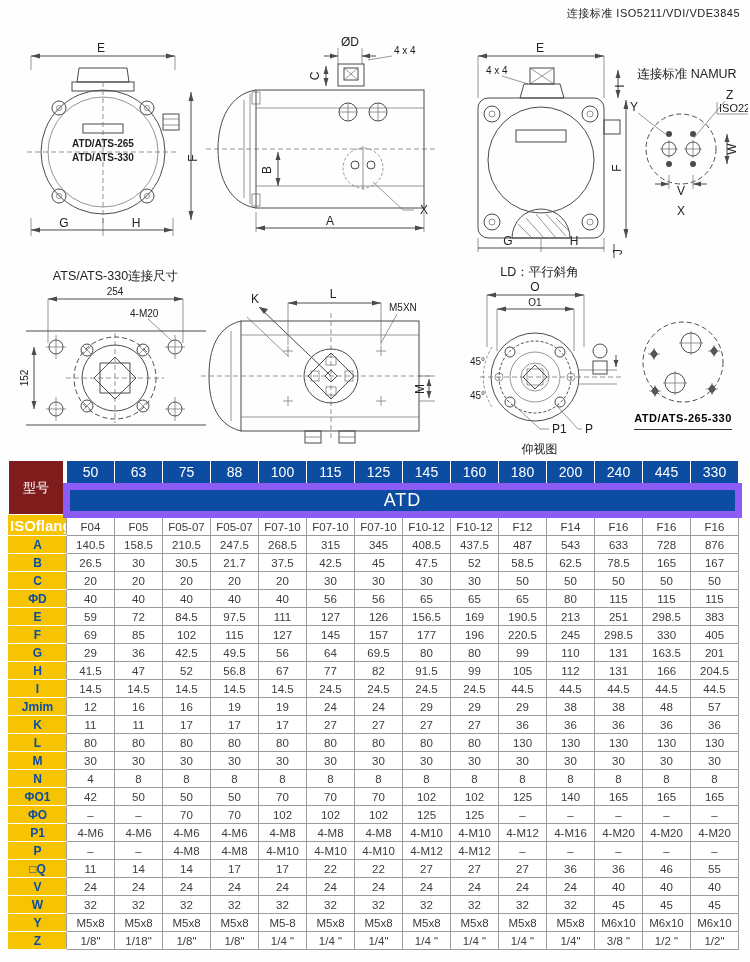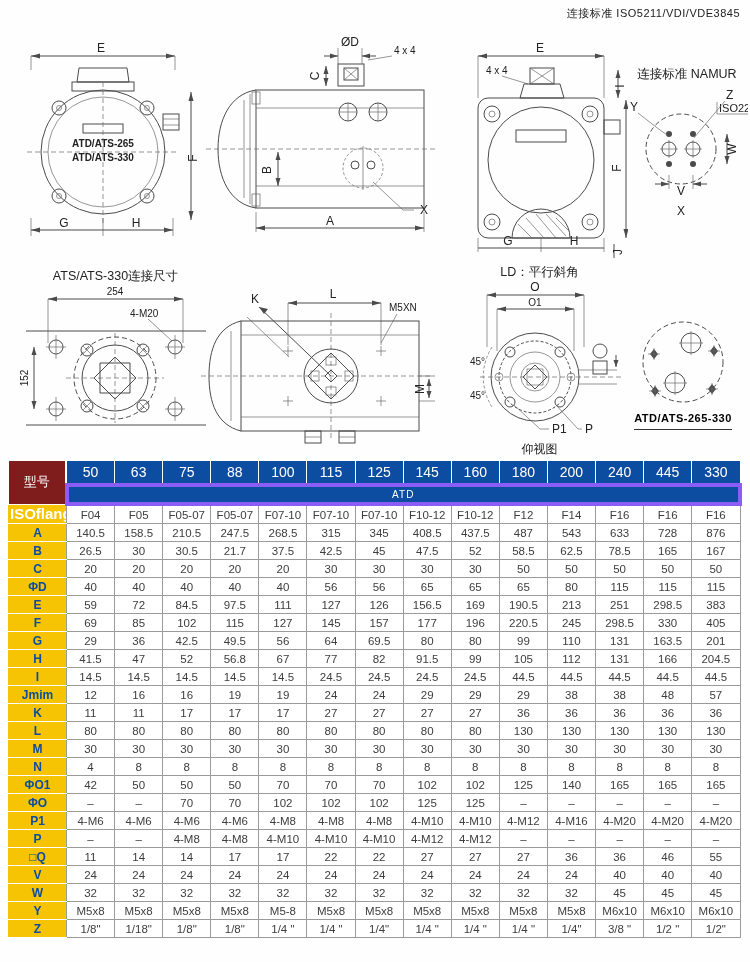--- a/index.html
+++ b/index.html
@@ -18,21 +18,21 @@
   .lnt{fill:none;stroke:#6a6a6a;stroke-width:.7;}
   .dsh{stroke-dasharray:5 3;}
   .dsh2{stroke-dasharray:3 2;}
   .fil{fill:#4b4b4b;stroke:none;}
   
   .tablewrap{position:absolute;left:8px;top:460px;width:734px;}
   table.dim{border-collapse:collapse;table-layout:fixed;width:734px;border:1px solid #6e6e6e;}
   table.dim th,table.dim td{padding:0 1px;text-align:center;white-space:nowrap;overflow:hidden;}
   .size-row th{background:#0d4da1;color:#fff;font-weight:normal;font-size:14px;height:22px;border:1px solid #fff;}
   th.corner{background:#7f1d1d;color:#fff;font-size:13px;font-weight:normal;border:1px solid #fff;}
-  .series-row td{background:#0d4da1;color:#fff;font-size:10px;height:15px;border:4px solid #8b5cf6;letter-spacing:1px;}
+  .series-row td{background:#0d4da1;color:#fff;font-size:18px;height:15px;border:7px solid #8b5cf6;letter-spacing:1px;}
   tbody th.rowlabel{background:#f6c402;color:#0d4da1;font-weight:bold;font-size:12px;height:17px;
                     border-top:1px solid #fff;border-bottom:1px solid #fff;border-left:1px solid #f6c402;border-right:1px solid #9b9b9b;}
   tbody th.rowlabel.iso{color:#fff;font-size:15px;font-weight:bold;}
   tbody td{border:1px solid #9b9b9b;color:#3d3d3d;font-size:11.5px;height:17px;background:#fff;}
 </style>
 </head>
 <body>
 
 <div class="page">
 

